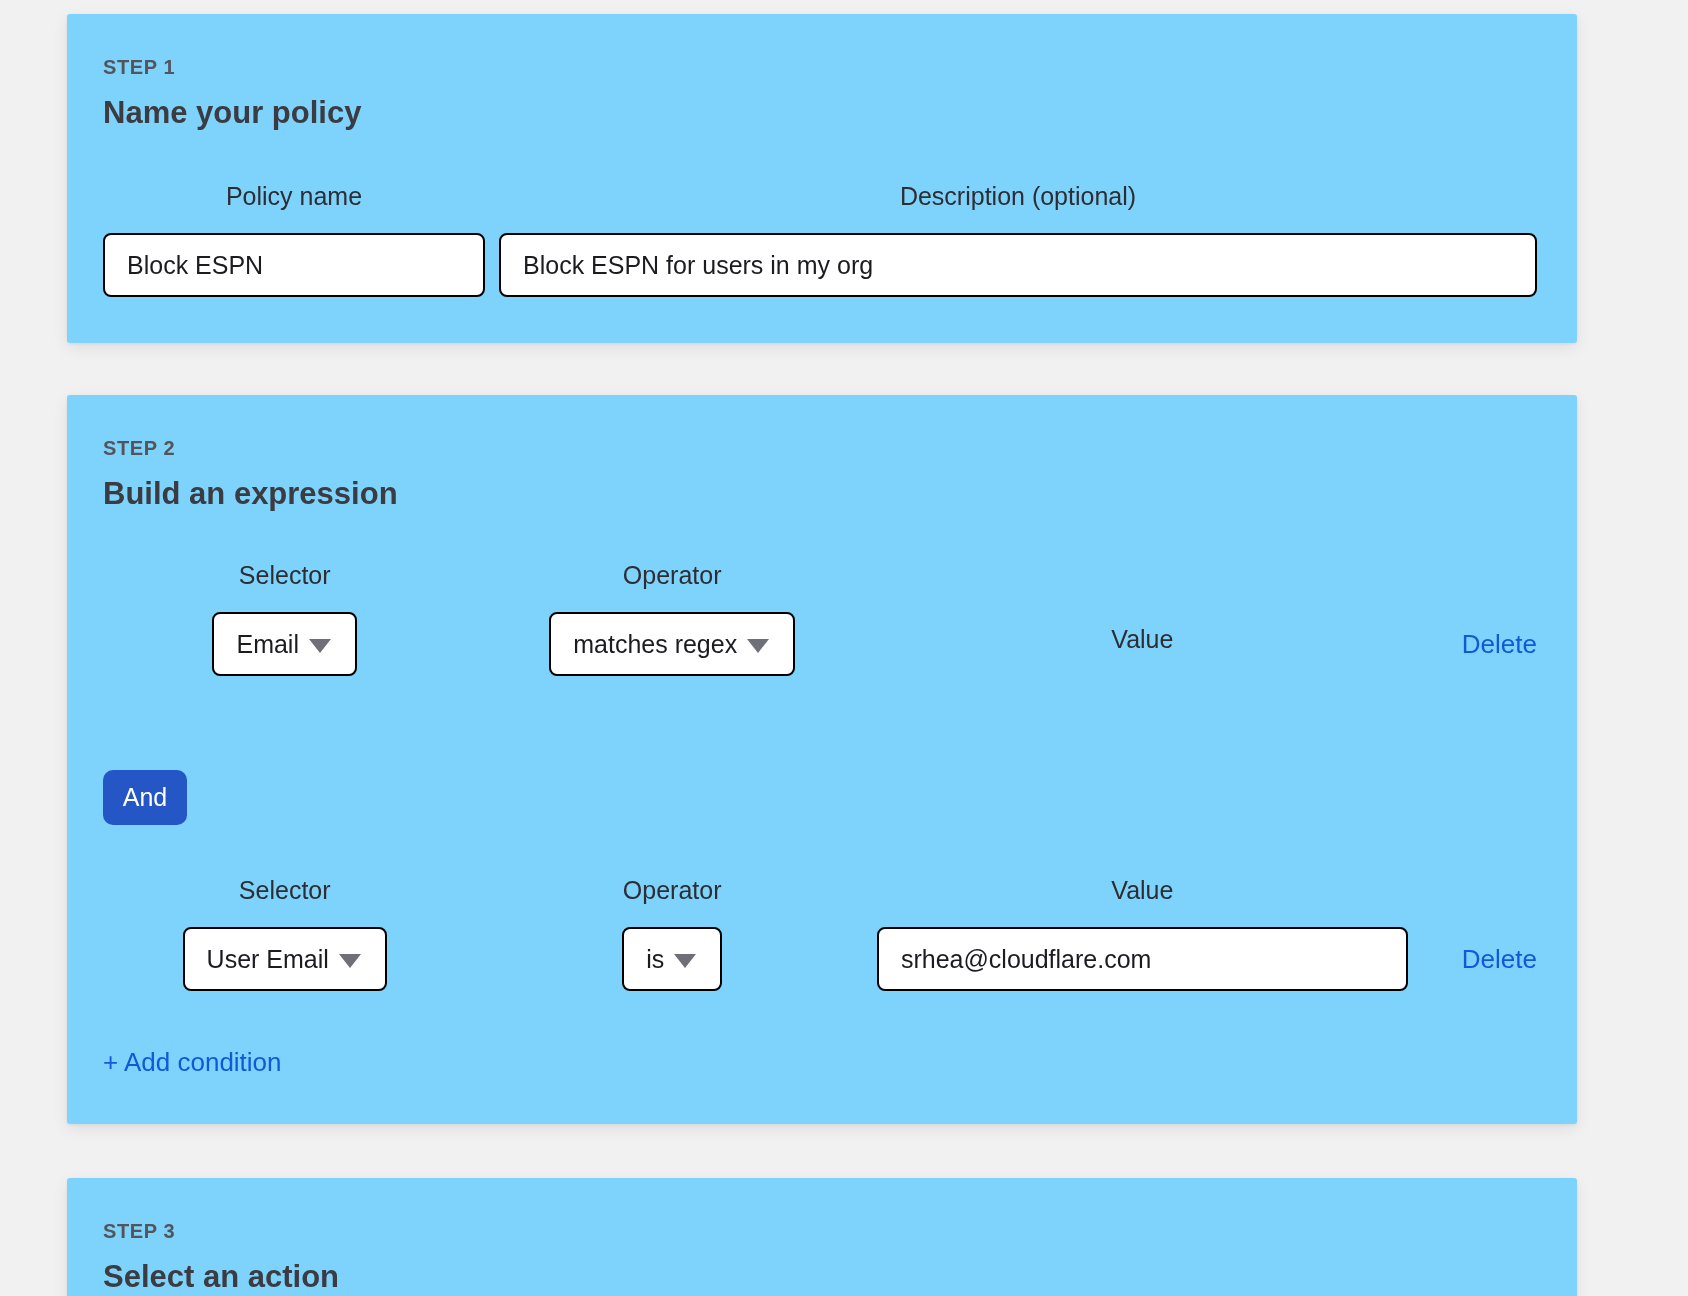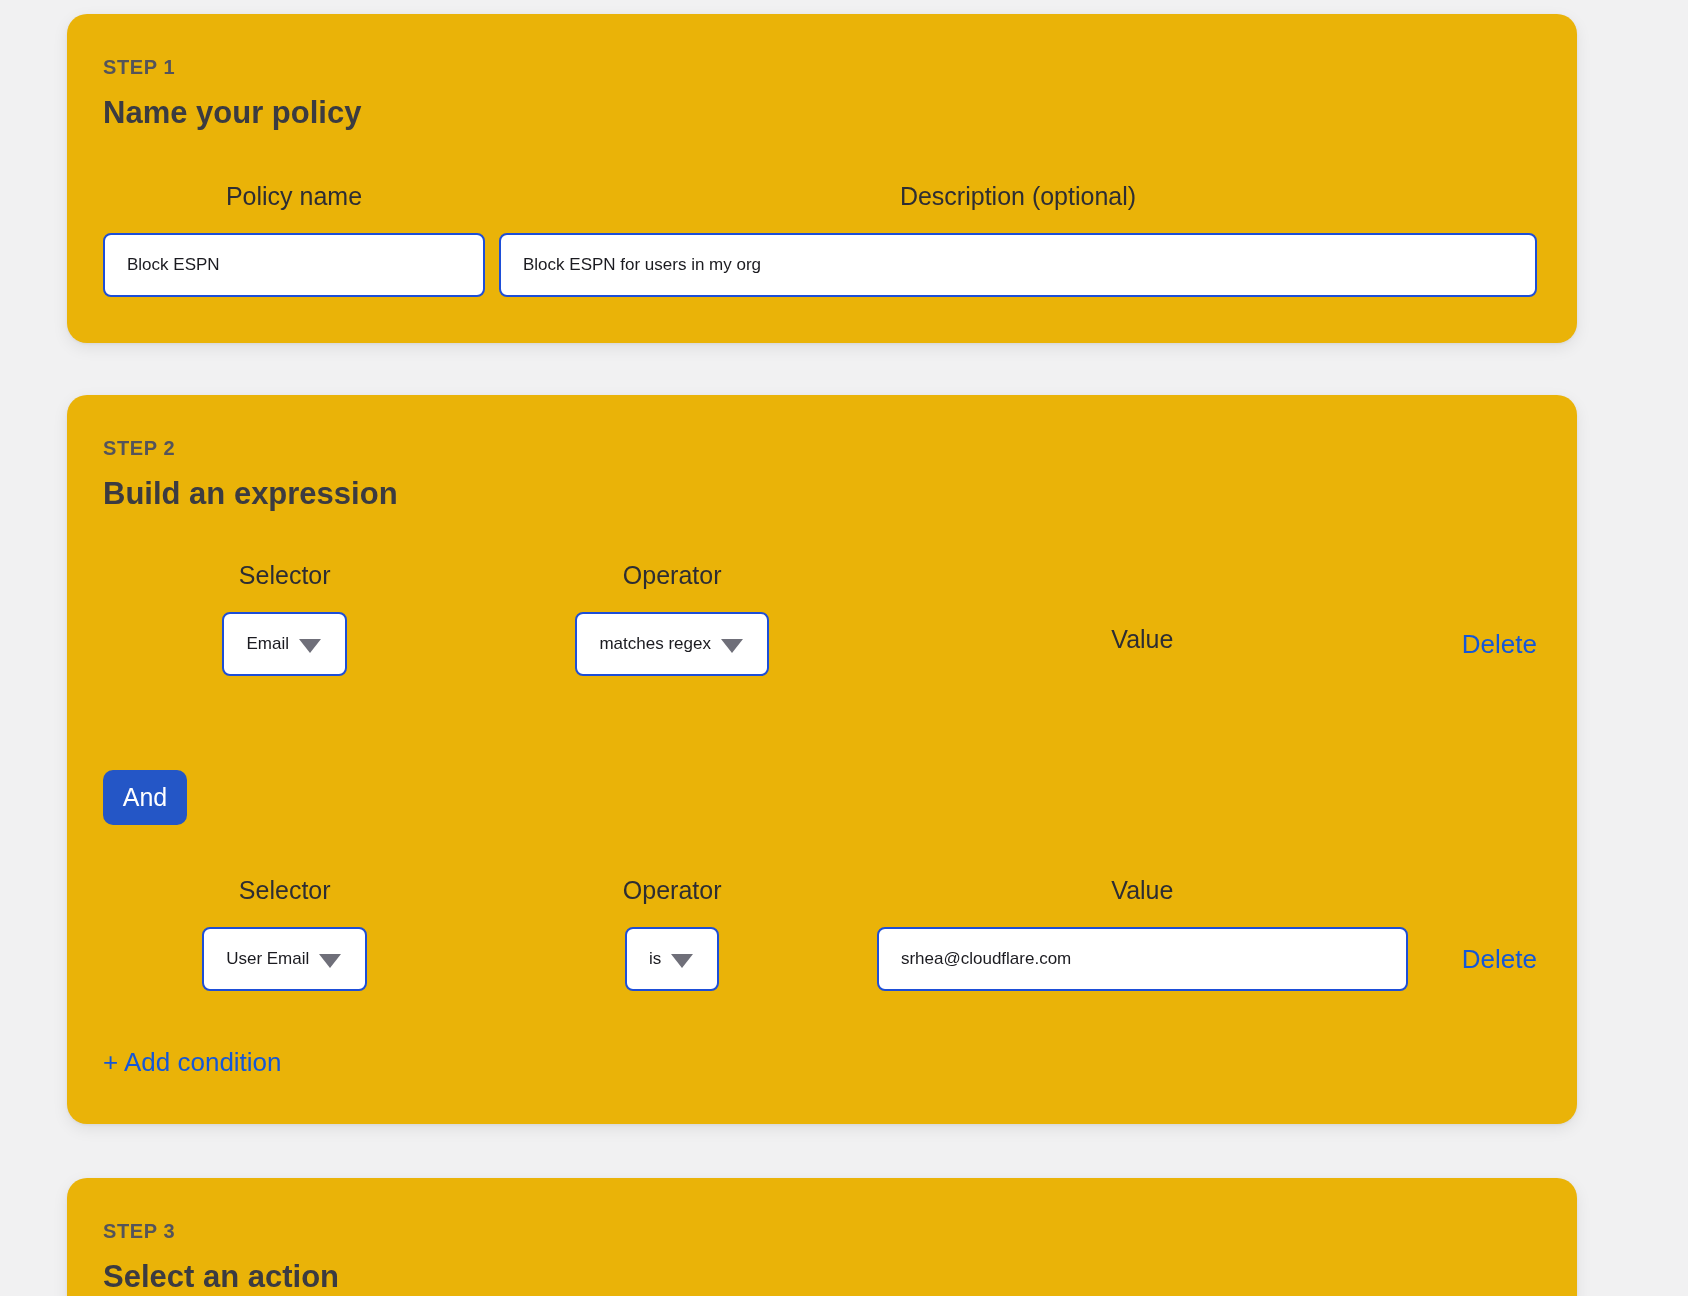--- a/index.html
+++ b/index.html
@@ -6,22 +6,22 @@
   html,body { width:1688px; height:1296px; }
   body {
     background:#f1f1f2;
     font-family:"Liberation Sans", sans-serif;
     overflow:hidden;
     -webkit-font-smoothing:antialiased;
   }
   .card {
     width:1510px;
     margin-left:67px;
-    background:#eab308;
-    border-radius:20px;
+    background:#7dd3fc;
+    border-radius:3px;
     box-shadow:0 1px 3px rgba(0,0,0,.06), 0 5px 16px rgba(0,0,0,.08);
     padding:42px 40px 46px 36px;
   }
   .card-step1 { margin-top:14px; }
   .card-step2 { margin-top:52px; }
   .card-step3 { margin-top:54px; height:320px; }
 
   .step-label {
     font-size:20px;
     font-weight:700;
@@ -38,25 +38,25 @@
   .fields-row { display:flex; margin-top:50px; align-items:flex-end; }
   .field-group { display:flex; flex-direction:column;align-items:center; }
   .field-label {
     font-size:25px;
     color:#2d2d33;
     margin-bottom:22px;
     line-height:30px;
   }
   .text-input, .dropdown {
     height:64px;
-    border:2px solid #1d4ed8;
+    border:2px solid #000000;
     border-radius:8px;
     background:#fff;
     font-family:"Liberation Sans", sans-serif;
-    font-size:17px;
+    font-size:25px;
     color:#1b1b20;
   }
   .text-input { padding:0 22px; width:100%; outline:none; }
   .dropdown {
     position:relative;
     display:flex;
     align-items:center;
     padding:0 56px 0 22px;
     cursor:pointer;
   }

